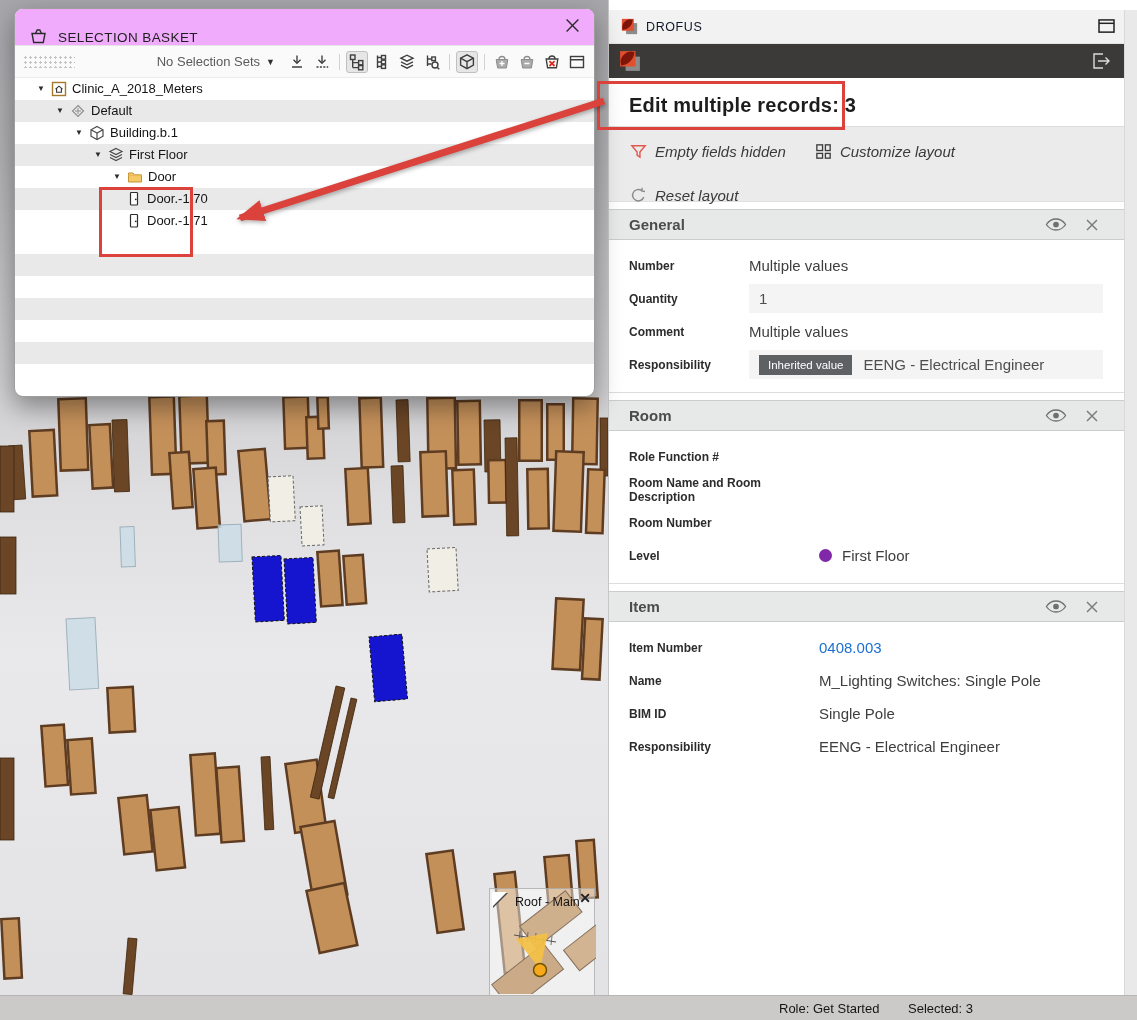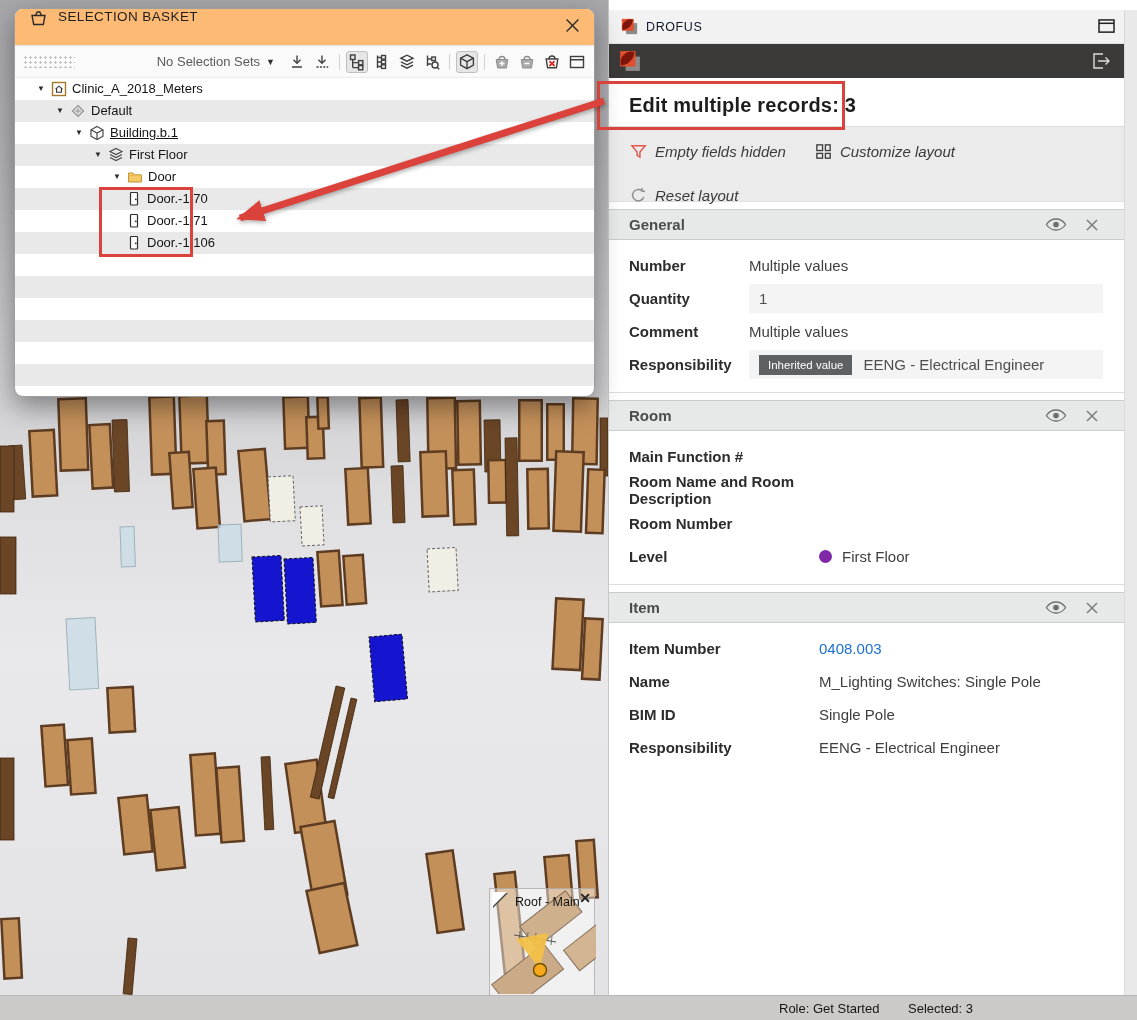--- a/index.html
+++ b/index.html
@@ -16,21 +16,21 @@
     background:rgba(255,255,255,.45); border:1px solid rgba(160,160,160,.7); }
   .mm-tri { position:absolute; left:2px; top:3px; width:0; height:0;
     border-top:15px solid #ffffff; border-right:15px solid transparent; filter:drop-shadow(1px 1px 0 #444); }
   .mm-title { position:absolute; left:25px; top:6px; font-size:12.5px; color:#111; white-space:nowrap; }
   .mm-close { position:absolute; right:3px; top:2px; font-size:14px; font-weight:bold; color:#222; cursor:pointer; line-height:14px; }
   .mm-plan { position:absolute; left:0; top:0; }
 
   
   .basket { position:absolute; left:14px; top:8px; width:581px; height:389px; background:#ffffff;
     border:1px solid #9e9e9e; border-radius:9px; box-shadow:0 10px 26px rgba(0,0,0,.38); overflow:hidden; z-index:5; }
-  .bk-title { position:relative; height:37px; background:#fdba74; border-bottom:1px solid #e4e4e4; display:flex; align-items:flex-start; }
+  .bk-title { position:relative; height:37px; background:#f0abfc; border-bottom:1px solid #e4e4e4; display:flex; align-items:flex-end; }
   .bk-ticon { margin-left:14px; display:flex; }
   .bk-text { margin-left:10px; font-size:13.5px; letter-spacing:.4px; color:#1e1e1e; }
   .bk-close { position:absolute; right:14px; top:9px; cursor:pointer; display:flex; }
   .bk-toolbar { position:relative; height:32px; background:#fafafa; border-bottom:1px solid #ececec; display:flex; align-items:center; }
   .drag-dots { margin-left:8px; width:52px; height:13px;
     background-image:radial-gradient(#c4c4c4 1px, transparent 1.2px); background-size:5px 5px; }
   .bk-tools { position:absolute; right:6px; display:flex; align-items:center; gap:3px; }
   .sel-sets { display:flex; align-items:center; gap:6px; font-size:13px; color:#5a5a5a; margin-right:8px; cursor:pointer; }
   .caret { font-size:9px; color:#2e2e2e; }
   .tbtn { width:22px; height:22px; display:flex; align-items:center; justify-content:center; border-radius:3px; border:1px solid transparent; cursor:pointer; }
@@ -65,21 +65,21 @@
   #sections { flex:1; display:flex; flex-direction:column; overflow:hidden; width:516px; }
   .p-section { margin-top:7px; }
   .p-section.sec-item { flex:1; }
   .sec-head { height:31px; background:#e7e8e8; border-top:1px solid #cbcdcd; border-bottom:1px solid #cbcdcd;
     display:flex; align-items:center; padding:0 26px 0 20px; }
   .sec-title { font-size:15px; font-weight:700; color:#4c4c4c; flex:1; }
   .sec-eye, .sec-x { display:flex; cursor:pointer; margin-left:18px; }
   .sec-body { background:#fff; padding:9px 0 11px 0; border-bottom:1px solid #dcdddd; }
   .sec-item .sec-body { border-bottom:none; }
   .frow { display:flex; align-items:center; min-height:33px; padding:0 22px 0 20px; }
-  .flabel { font-size:15px; font-weight:700; color:#2c2c2c; flex-shrink:0; }
+  .flabel { font-size:12px; font-weight:700; color:#2c2c2c; flex-shrink:0; }
   .sec-general .flabel { width:120px; }
   .sec-room .flabel, .sec-item .flabel { width:190px; }
   .fvalue { font-size:15px; color:#3e3e3e; }
   .fbox { flex:1; background:#f4f4f5; min-height:29px; display:flex; align-items:center; padding:0 10px; }
   .fbox .fvalue { color:#4e4e4e; }
   .badge { background:var(--badge-bg,#5d6163); color:#fff; font-size:11.5px; padding:4px 9px; margin-right:11px; white-space:nowrap; }
   .flink { font-size:15px; color:var(--link-blue,#1d6fd1); cursor:pointer; }
   .leveldot { width:13px; height:13px; border-radius:50%; background:var(--level-purple,#8128a8); margin-right:10px; }
   .p-gutter { position:absolute; right:0; top:10px; bottom:0; width:13px; background:#e9e9ea; border-left:1px solid #d8d8d8; z-index:6; }
 
@@ -501,21 +501,21 @@
           <span class="tlabel" style="left: 76px;">Default</span>
         </div>
         <div class="tree-row">
           <span class="tarrow" style="left: 60px; font-size: 8px;">▼</span>
           <span class="ticon" style="left: 74px;">
             <svg width="16" height="16" viewBox="0 0 16 16">
               <path d="M8 1.5 L14 4.8 V11.2 L8 14.5 L2 11.2 V4.8 Z" fill="none" stroke="#4a4a4a" stroke-width="1.2"></path>
               <path d="M2 4.8 L8 8 L14 4.8 M8 8 V14.5" fill="none" stroke="#4a4a4a" stroke-width="1.2"></path>
             </svg>
           </span>
-          <span class="tlabel" style="left: 95px; text-decoration: underline;">Building.b.1</span>
+          <span class="tlabel" style="left: 95px;">Building.b.1</span>
         </div>
         <div class="tree-row alt">
           <span class="tarrow" style="left: 79px; font-size: 8px;">▼</span>
           <span class="ticon" style="left: 93px;">
             <svg width="16" height="16" viewBox="0 0 16 16">
               <path d="M8 1.5 L14 4.5 L8 7.5 L2 4.5 Z" fill="none" stroke="#4a4a4a" stroke-width="1.2"></path>
               <path d="M2 7.5 L8 10.5 L14 7.5 M2 10.5 L8 13.5 L14 10.5" fill="none" stroke="#4a4a4a" stroke-width="1.2"></path>
             </svg>
           </span>
           <span class="tlabel" style="left: 114px;">First Floor</span>
@@ -540,29 +540,20 @@
           <span class="tlabel" style="left: 132px;">Door.-1.70</span>
         </div>
         <div class="tree-row">
           <span class="ticon" style="left: 111px;">
             <svg width="16" height="16" viewBox="0 0 16 16">
               <rect x="4.5" y="1.5" width="7" height="12.5" rx="0.8" fill="#fff" stroke="#2e2e2e" stroke-width="1.2"></rect>
               <circle cx="9.8" cy="8.3" r="0.9" fill="#2e2e2e"></circle>
             </svg>
           </span>
           <span class="tlabel" style="left: 132px;">Door.-1.71</span>
-        </div>
-        <div class="tree-row alt">
-          <span class="ticon" style="left: 111px;">
-            <svg width="16" height="16" viewBox="0 0 16 16">
-              <rect x="4.5" y="1.5" width="7" height="12.5" rx="0.8" fill="#fff" stroke="#2e2e2e" stroke-width="1.2"></rect>
-              <circle cx="9.8" cy="8.3" r="0.9" fill="#2e2e2e"></circle>
-            </svg>
-          </span>
-          <span class="tlabel" style="left: 132px;">Door.-1.106</span>
         </div>
         <div class="tree-row"></div>
         <div class="tree-row alt"></div>
         <div class="tree-row"></div>
         <div class="tree-row alt"></div>
         <div class="tree-row"></div>
         <div class="tree-row alt"></div>
       </div>
   </div>
 
@@ -680,21 +671,21 @@
               </svg>
             </span>
             <span class="sec-x">
               <svg width="14" height="14" viewBox="0 0 14 14">
                 <path d="M2 2 L12 12 M12 2 L2 12" stroke="#7d7d7d" stroke-width="1.5" fill="none"></path>
               </svg>
             </span>
           </div>
           <div class="sec-body">
             <div class="frow">
-              <span class="flabel">Main Function #</span>
+              <span class="flabel">Role Function #</span>
             </div>
             <div class="frow">
               <span class="flabel">Room Name and Room Description</span>
             </div>
             <div class="frow">
               <span class="flabel">Room Number</span>
             </div>
             <div class="frow">
               <span class="flabel">Level</span>
               <span class="leveldot"></span>

